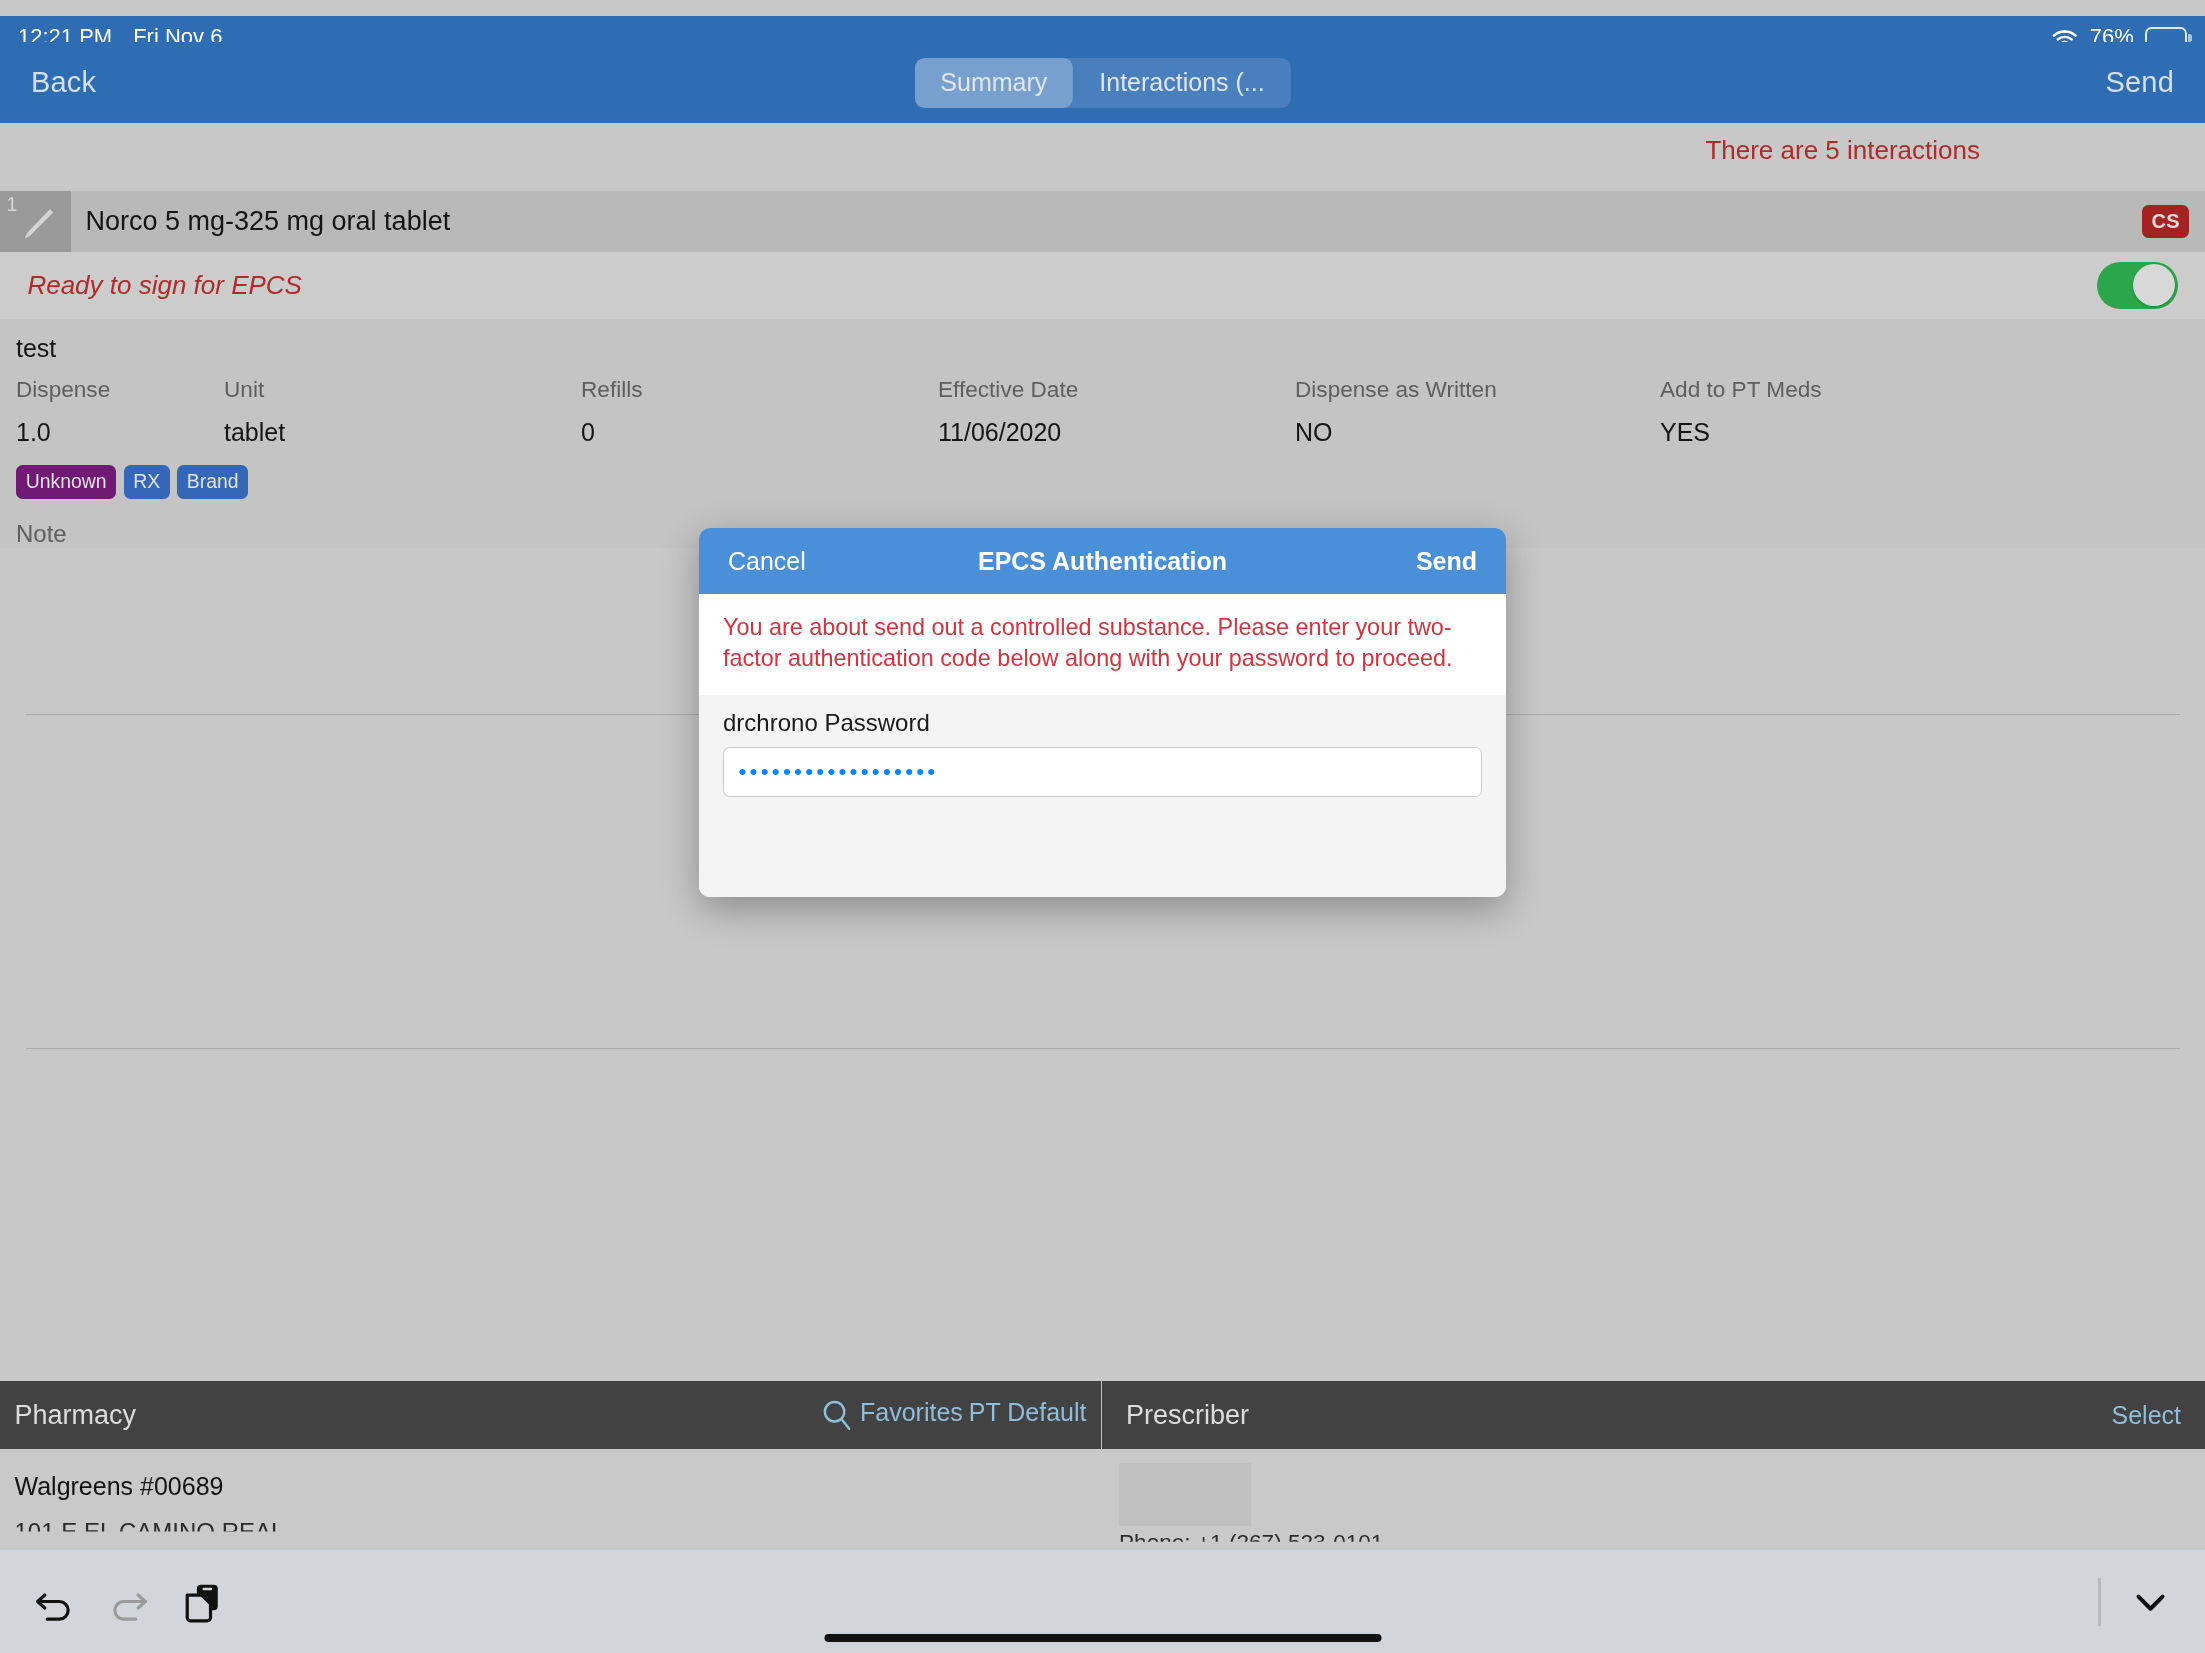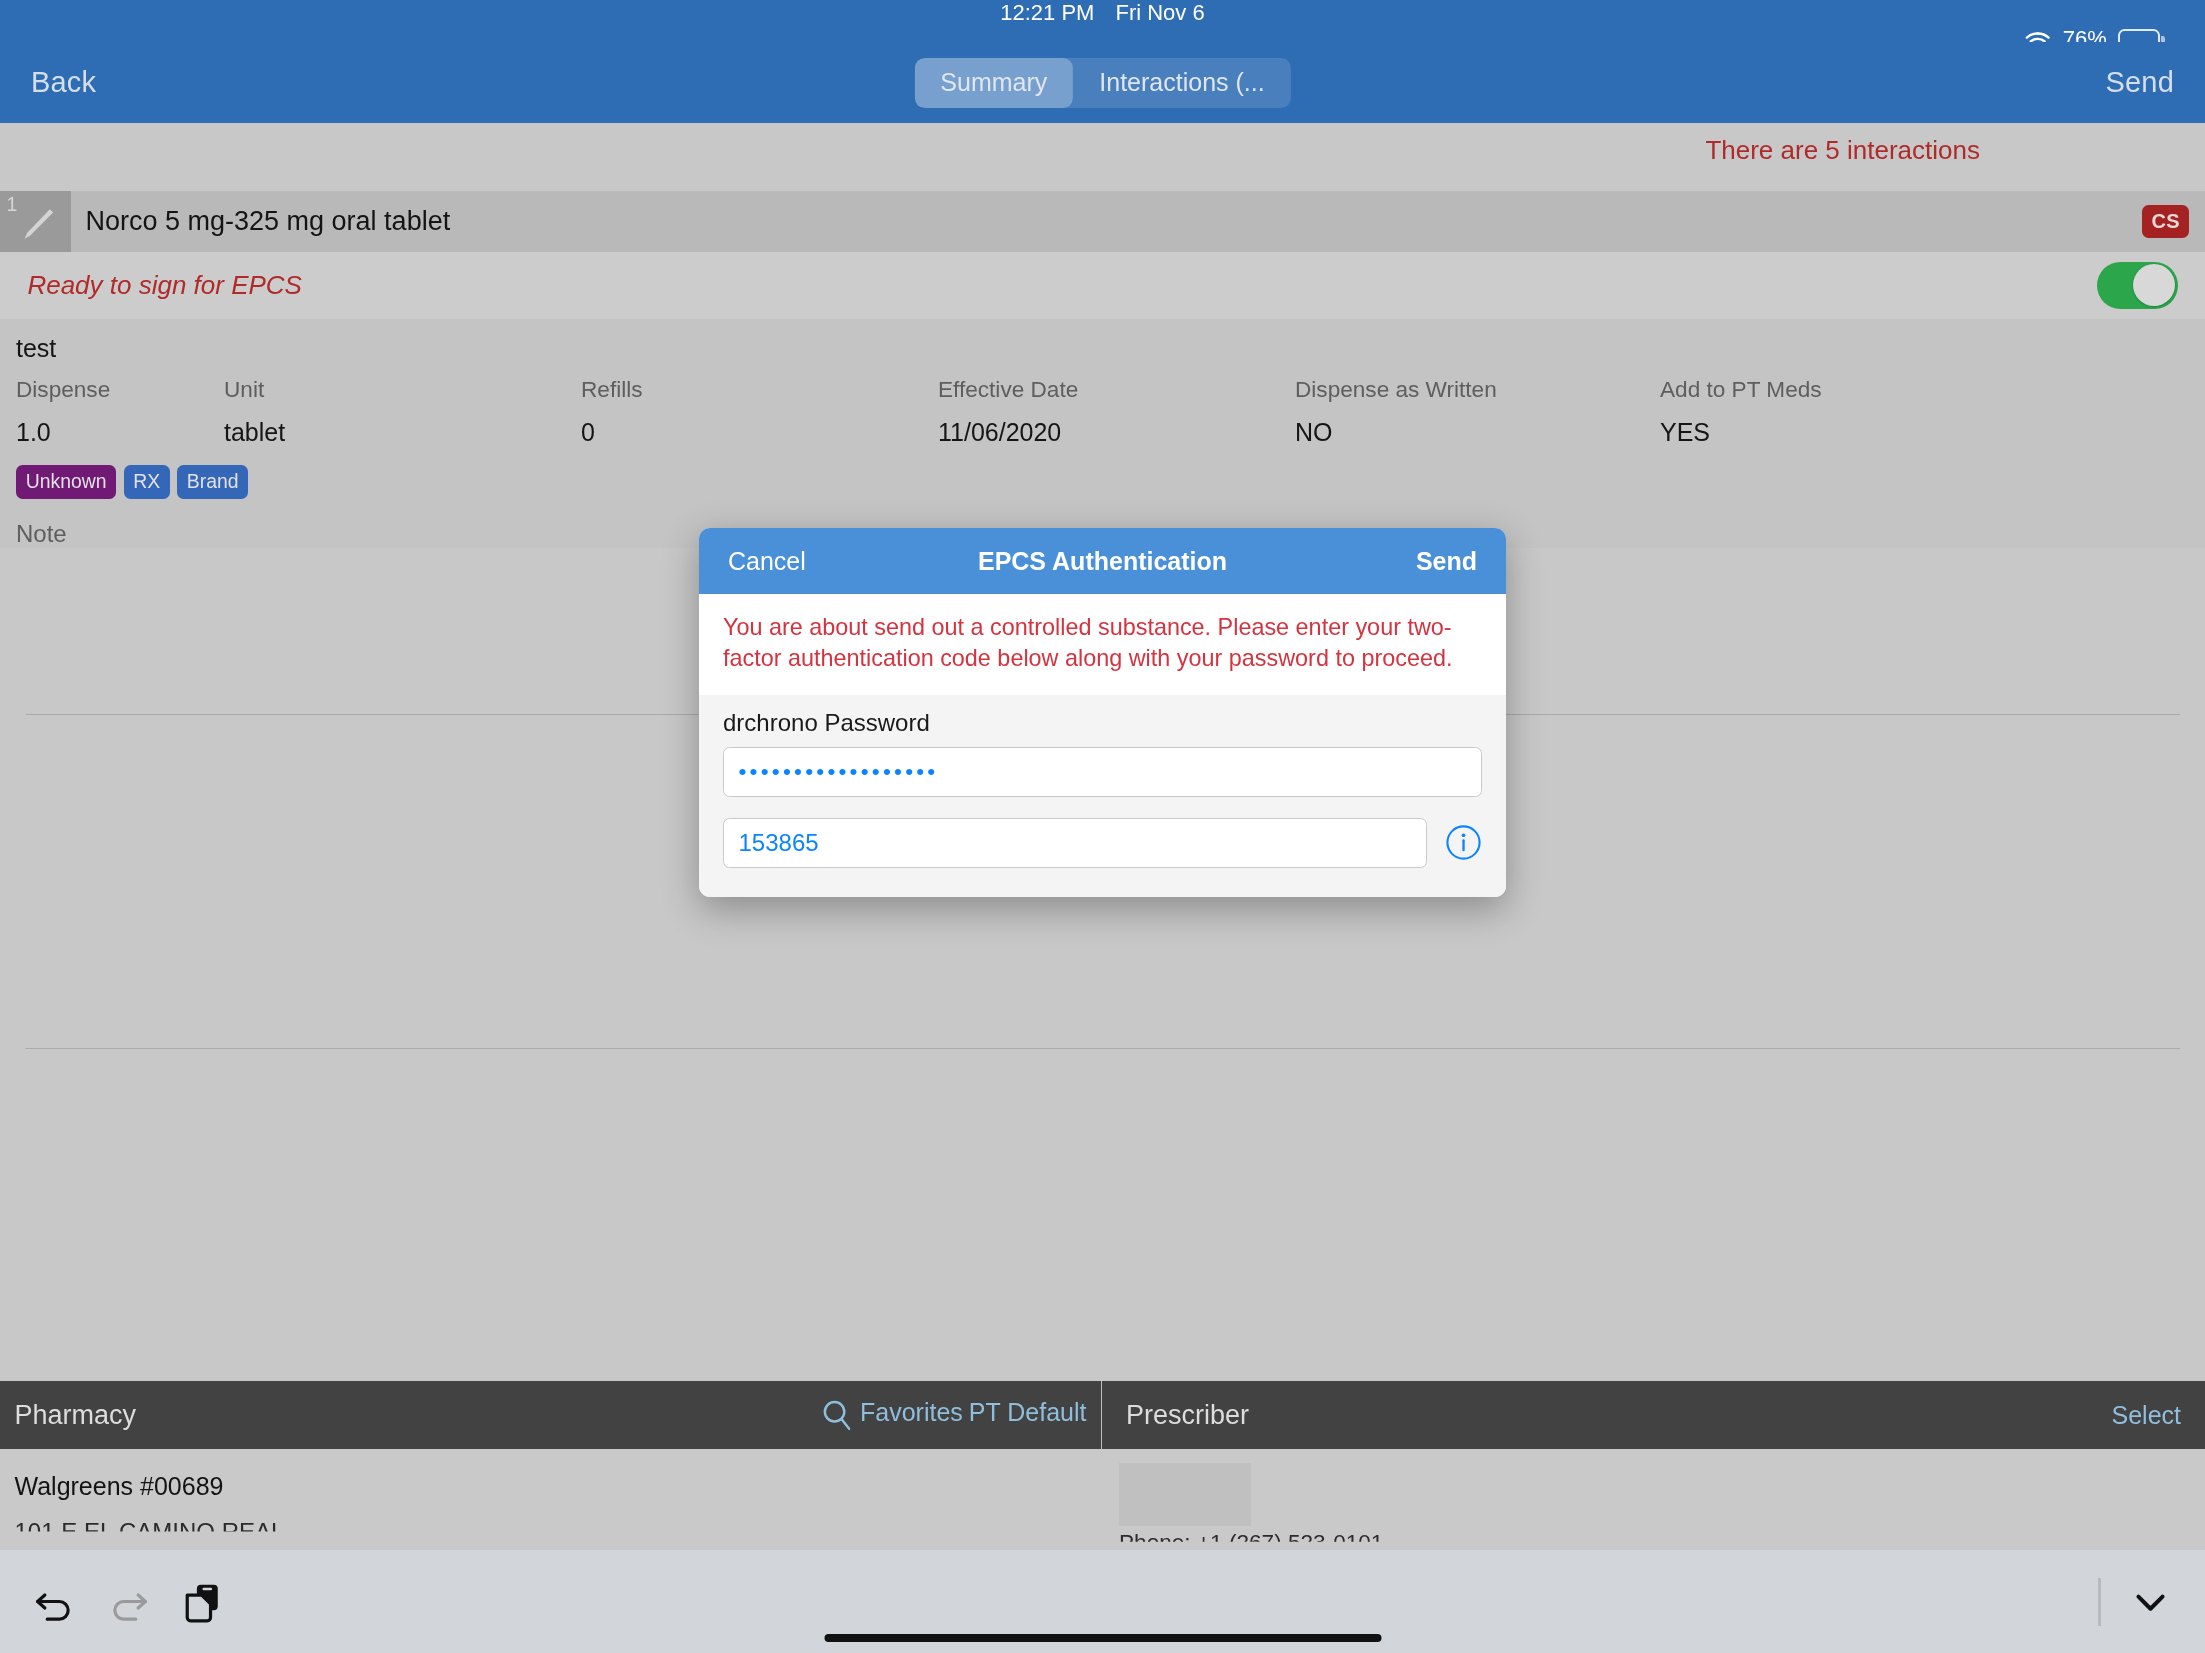--- a/index.html
+++ b/index.html
@@ -11,28 +11,27 @@
     overflow: hidden;
   }
   #screen {
     position: relative;
     width: 2205px; height: 1653px;
     background: #c8c8c8;
   }
 
   
   .statusbar {
-    position: absolute; top: 0; left: 0;
+    position: absolute; top: 16px; left: 0;
     width: 2205px; height: 42px;
     background: #2e6db4;
     color: #ffffff;
     display: flex; align-items: center;
     font-size: 22px;
-    padding: 0 45px;
-    flex-direction: column;
+    padding: 0 18px;
   }
   .status-left { display: flex; align-items: baseline; gap: 21px; }
   .status-right { margin-left: auto; display: flex; align-items: center; gap: 11.3px; }
   .wifi-icon { display: inline-block; width: 27.4px; height: 21px; position: relative; }
   .battery {
     width: 42px; height: 21px; border: 2.4px solid rgba(255,255,255,0.85);
     border-radius: 6.5px; position: relative; padding: 2.4px;
   }
   .battery::after {
     content: ""; position: absolute; right: -6.5px; top: 5.7px;
@@ -357,30 +356,20 @@
       <div class="modal-title">EPCS Authentication</div>
       <button class="modal-btn bold" style="margin-left:auto;position:relative;z-index:2">Send</button>
     </div>
     <div class="modal-warning">You are about send out a controlled substance. Please enter your two-factor authentication code below along with your password to proceed.</div>
     <div class="modal-body">
       <div class="field-title">drchrono Password</div>
       <div class="text-input">
         <span class="pwd-dots">••••••••••••••••••</span>
       </div>
       <div class="spacer-22"></div>
-      <div class="input-row">
-        <div class="text-input" placeholder="">153865</div>
-        <span class="info-icon">
-          <svg width="37" height="37" viewBox="0 0 46 46">
-            <circle cx="23" cy="23" r="20" fill="none" stroke="#0a84ff" stroke-width="2.6"></circle>
-            <circle cx="23" cy="14" r="2.3" fill="#0a84ff"></circle>
-            <rect x="21.6" y="19" width="2.9" height="15" rx="1.3" fill="#0a84ff"></rect>
-          </svg>
-        </span>
-      </div>
     </div>
   </div>
 
   <div class="pharm-bar">
     <div class="pharm-left">
       <span class="bar-title">Pharmacy</span>
       <div class="bar-actions">
         <span class="search-icon">
           <svg width="34" height="34" viewBox="0 0 42 42">
             <circle cx="18" cy="17" r="12" fill="none" stroke="#8fbfdc" stroke-width="3"></circle>

